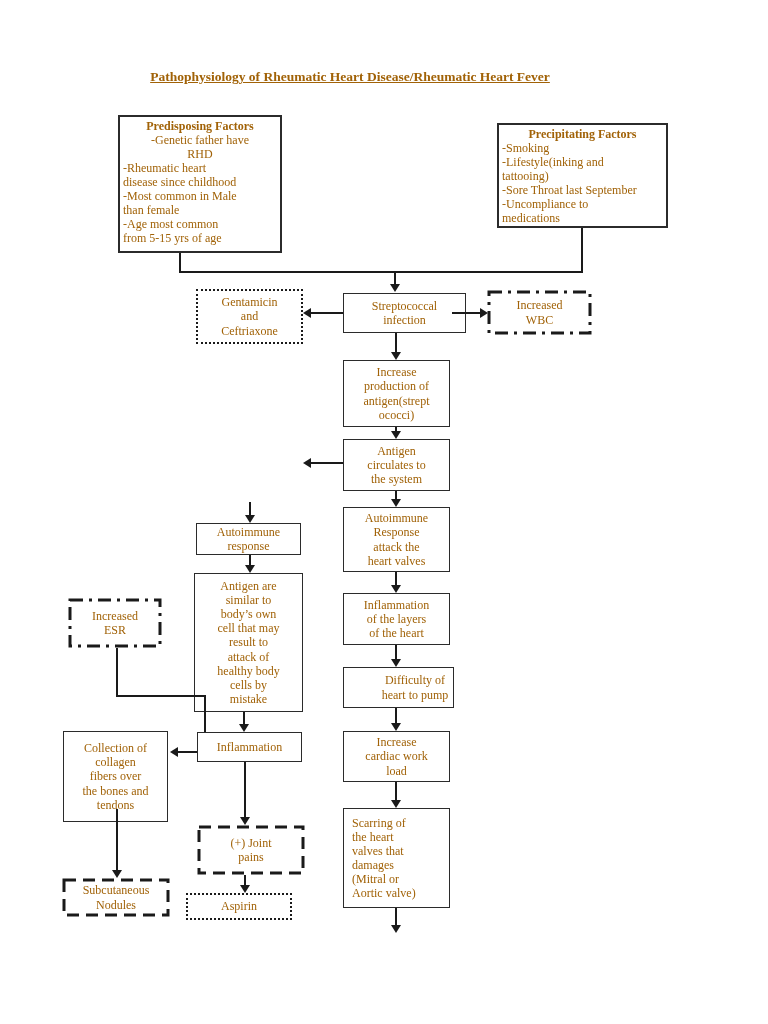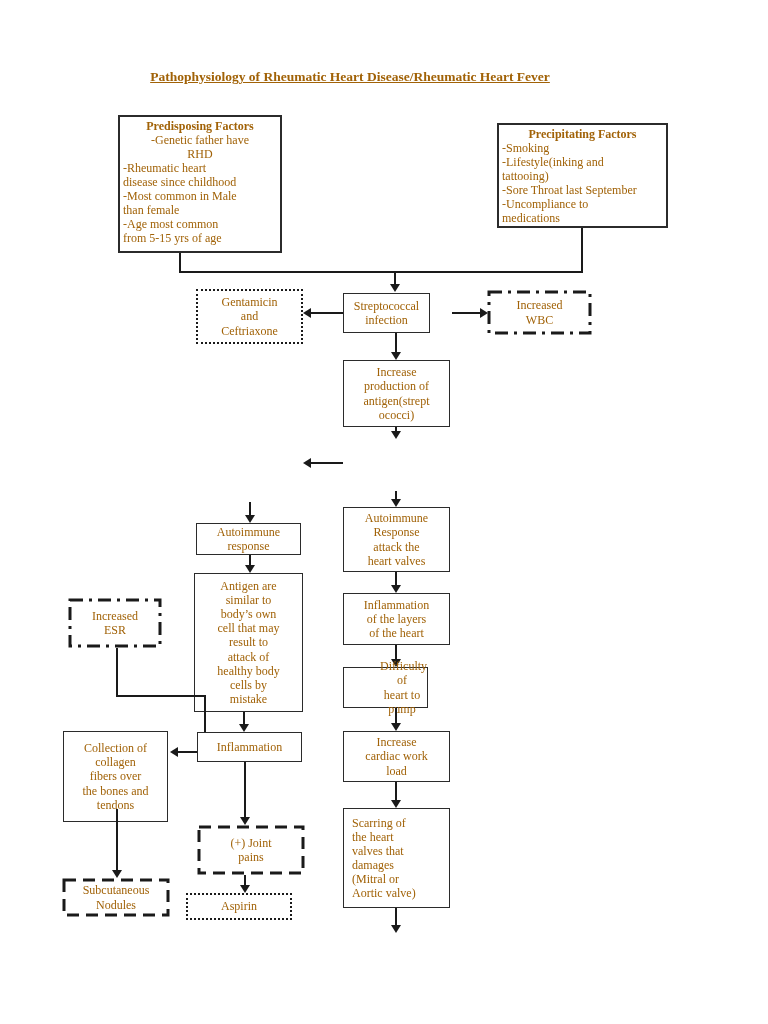--- a/index.html
+++ b/index.html
@@ -62,21 +62,21 @@
   <div class="ln" style="left:581px;top:228px;width:2px;height:45px;"></div>
   <div class="ln" style="left:394px;top:272px;width:2px;height:12px;"></div>
   <div class="ah ah-d" style="left:390px;top:284px;"></div>
 
   <div class="box b-dot" style="left:196px;top:289px;width:107px;height:55px;">
     <span>Gentamicin
 and
 Ceftriaxone</span>
   </div>
 
-  <div class="box b-solid" style="left:343px;top:293px;width:87px;height:40px;">
+  <div class="box b-solid" style="left:343px;top:293px;width:123px;height:40px;">
     <span>Streptococcal
 infection</span>
   </div>
 
   <div class="box" style="left:487px;top:290px;width:105px;height:45px;">
     <span>Increased
 WBC</span>
   <svg width="105" height="45" class="bordersvg">
         <rect x="2" y="2" width="101" height="41" fill="none" stroke="#1a1a1a" stroke-width="3" stroke-dasharray="13 6 3 6"></rect>
       </svg>
@@ -93,20 +93,25 @@
   <div class="box b-solid" style="left:343px;top:360px;width:107px;height:67px;">
     <span>Increase
 production of
 antigen(strept
 ococci)</span>
   </div>
 
   <div class="ln" style="left:395px;top:427px;width:2px;height:4px;"></div>
   <div class="ah ah-d" style="left:391px;top:431px;"></div>
 
+  <div class="box b-solid" style="left:343px;top:439px;width:107px;height:52px;">
+    <span>Antigen
+circulates to
+the system</span>
+  </div>
 
   <div class="ln" style="left:311px;top:462px;width:32px;height:2px;"></div>
   <div class="ah ah-l" style="left:303px;top:458px;"></div>
 
 
   <div class="ln" style="left:249px;top:502px;width:2px;height:13px;"></div>
   <div class="ah ah-d" style="left:245px;top:515px;"></div>
 
   <div class="box b-solid" style="left:196px;top:523px;width:105px;height:32px;">
     <span>Autoimmune
@@ -143,21 +148,21 @@
 
   <div class="box b-solid" style="left:343px;top:593px;width:107px;height:52px;">
     <span>Inflammation
 of the layers
 of the heart</span>
   </div>
 
   <div class="ln" style="left:395px;top:645px;width:2px;height:14px;"></div>
   <div class="ah ah-d" style="left:391px;top:659px;"></div>
 
-  <div class="box b-solid" style="left:343px;top:667px;width:85px;height:41px;padding-left:36px;">
+  <div class="box b-solid" style="left:343px;top:667px;width:111px;height:41px;padding-left:36px;">
     <span>Difficulty of
 heart to pump</span>
   </div>
 
   <div class="ln" style="left:395px;top:708px;width:2px;height:15px;"></div>
   <div class="ah ah-d" style="left:391px;top:723px;"></div>
 
   <div class="box b-solid" style="left:343px;top:731px;width:107px;height:51px;">
     <span>Increase
 cardiac work

